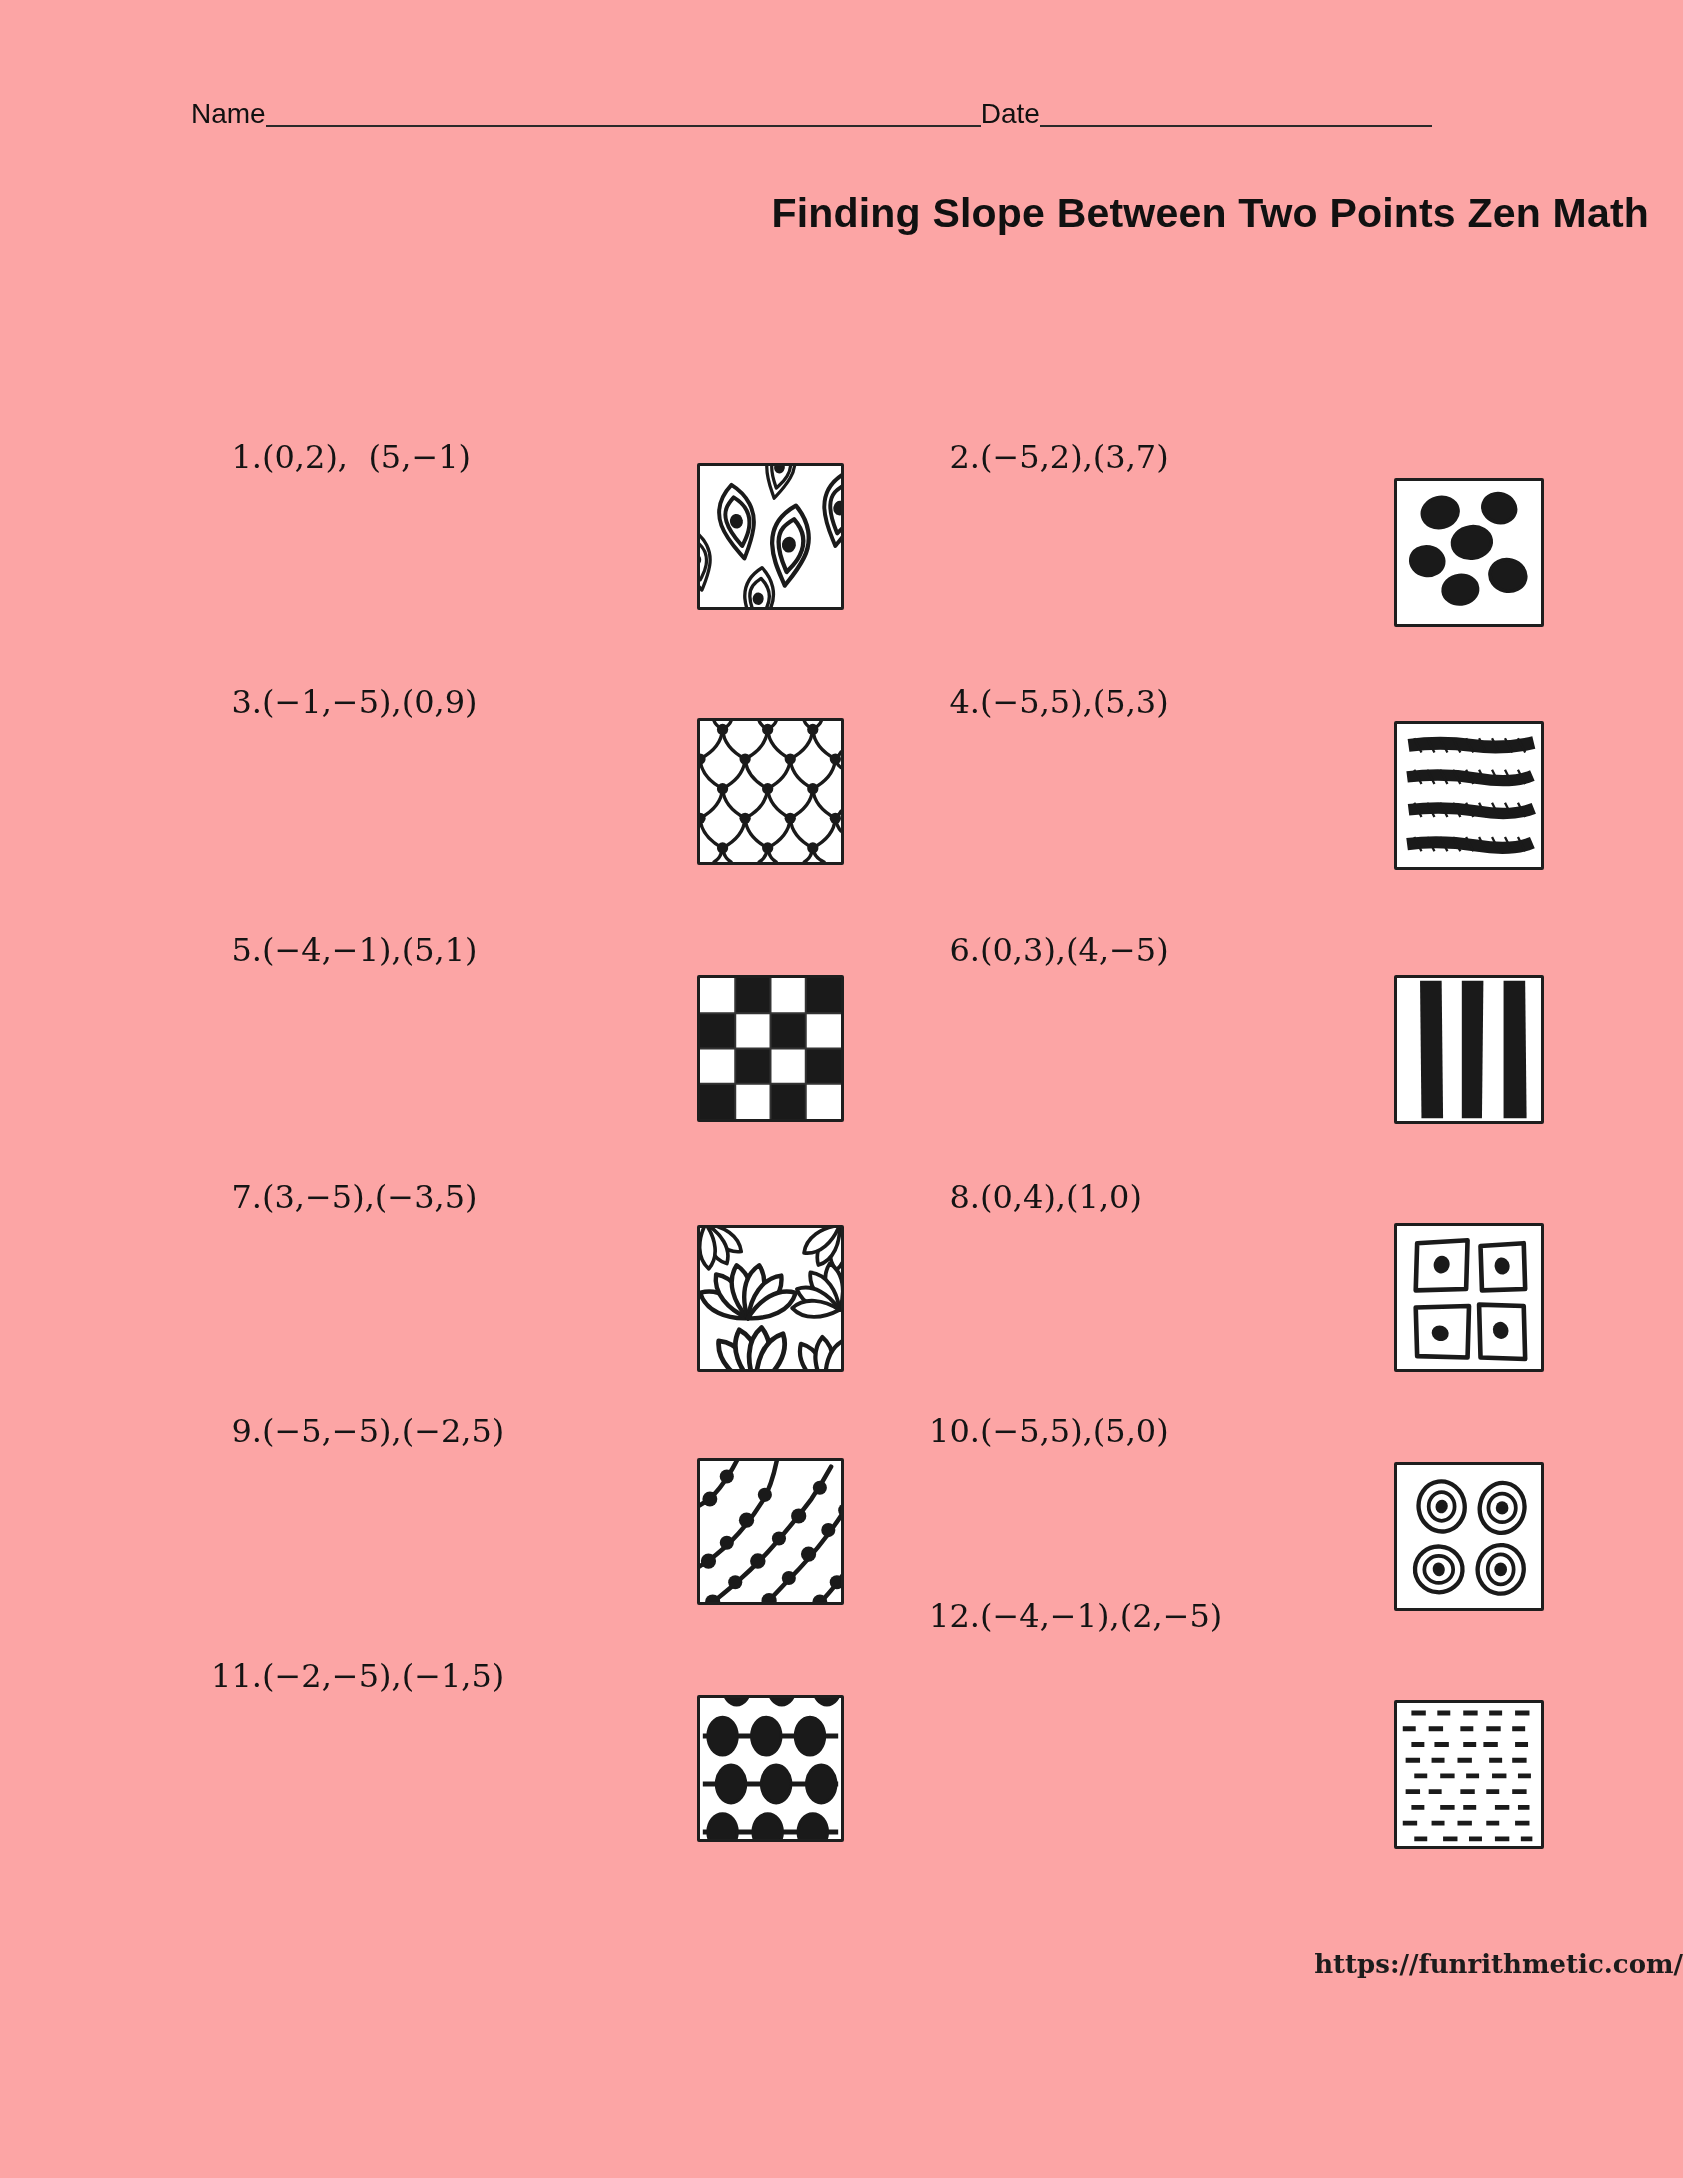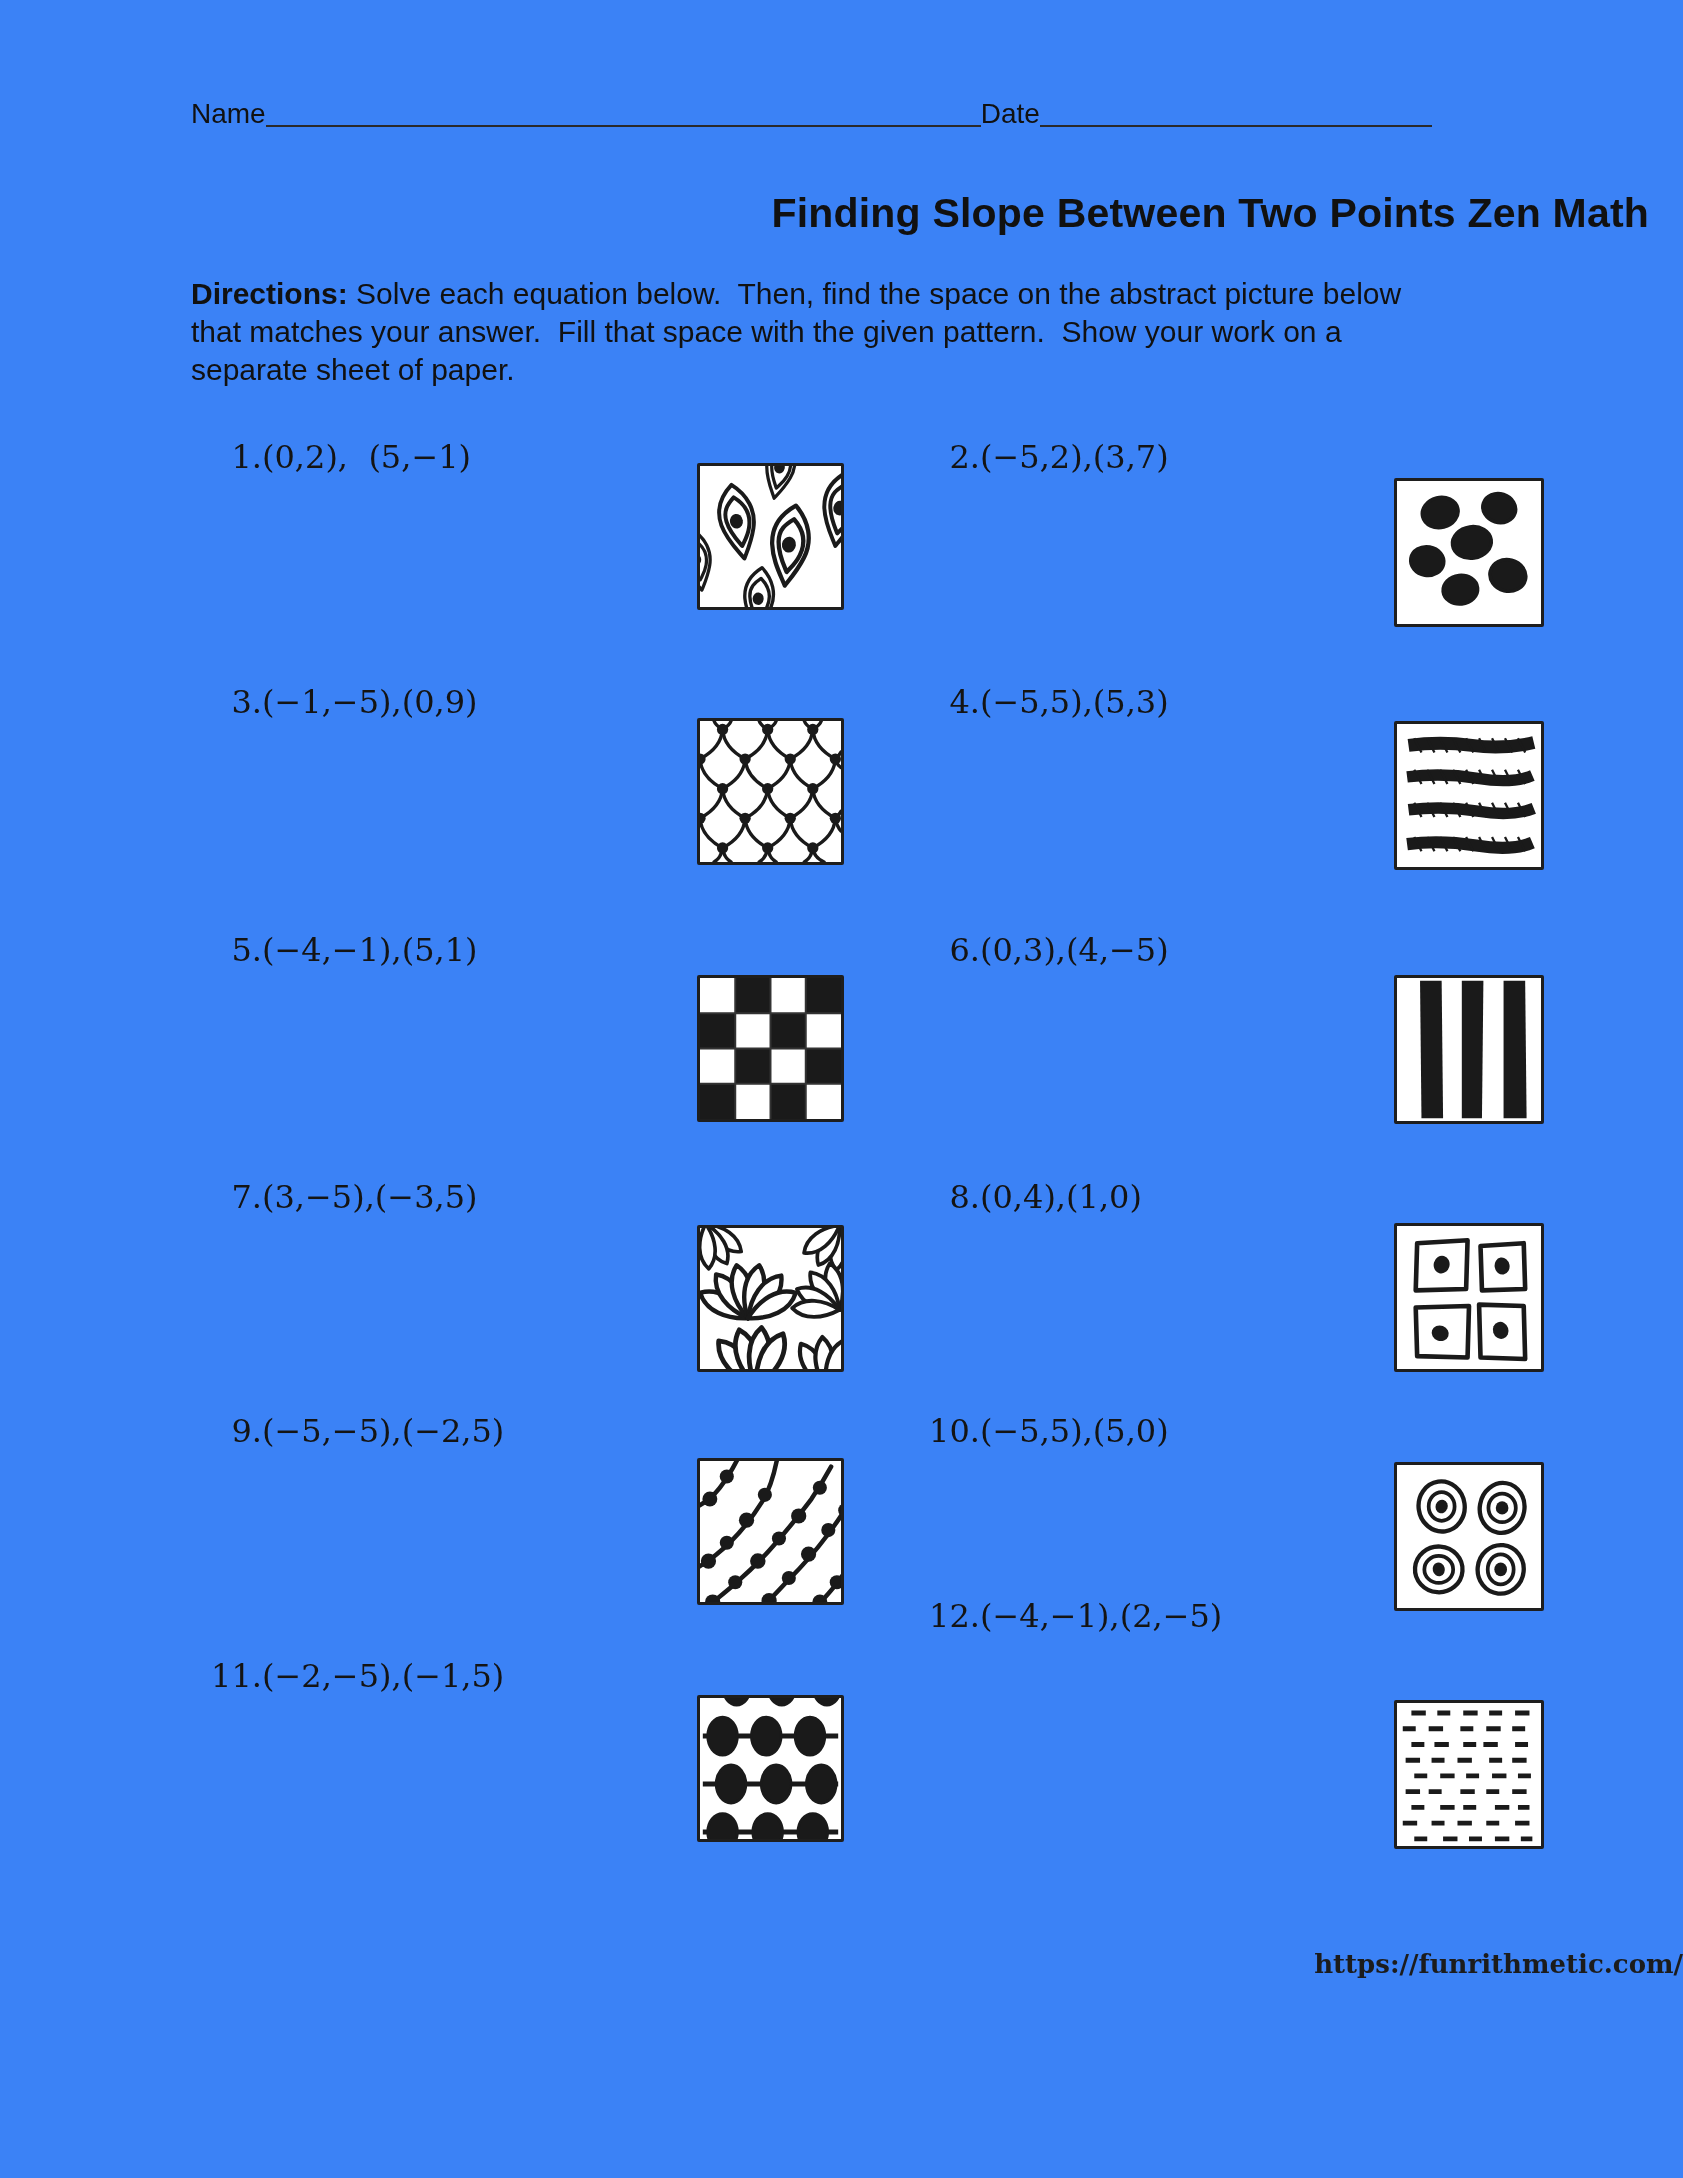--- a/index.html
+++ b/index.html
@@ -1,20 +1,20 @@
 <!DOCTYPE html>
 <html><head>
 <meta charset="utf-8">
 <style>
   html,body{margin:0;padding:0;background:#e8e8e8;}
   .page{
     position:relative;
     width:1683px;height:2178px;
     margin:0 auto;
-    background:#3b82f6;
+    background:#fca5a5;
     font-family:"Liberation Sans",sans-serif;
     color:#111111;
     overflow:hidden;
   }
   
   .header-row{
     position:absolute;left:191px;top:97px;width:1250px;
     display:flex;align-items:flex-end;
     font-size:28px;line-height:1.2;
   }
@@ -63,21 +63,20 @@
 
   <div class="header-row">
     <span>Name</span>
     <span class="blank-line name-line"></span>
     <span>Date</span>
     <span class="blank-line date-line"></span>
   </div>
 
   <div class="title">Finding Slope Between Two Points Zen Math</div>
 
-  <div class="directions"><b>Directions:</b><span> Solve each equation below.  Then, find the space on the abstract picture below that matches your answer.  Fill that space with the given pattern.  Show your work on a separate sheet of paper.</span></div>
 
   <div class="prob c1" style="top:434px">
       <span class="pnum">1.</span>
       <span class="pcoords">(0,2),  (5,−1)</span>
     </div>
   <div class="prob c1" style="top:679px">
       <span class="pnum">3.</span>
       <span class="pcoords">(−1,−5),(0,9)</span>
     </div>
   <div class="prob c1" style="top:927px">

